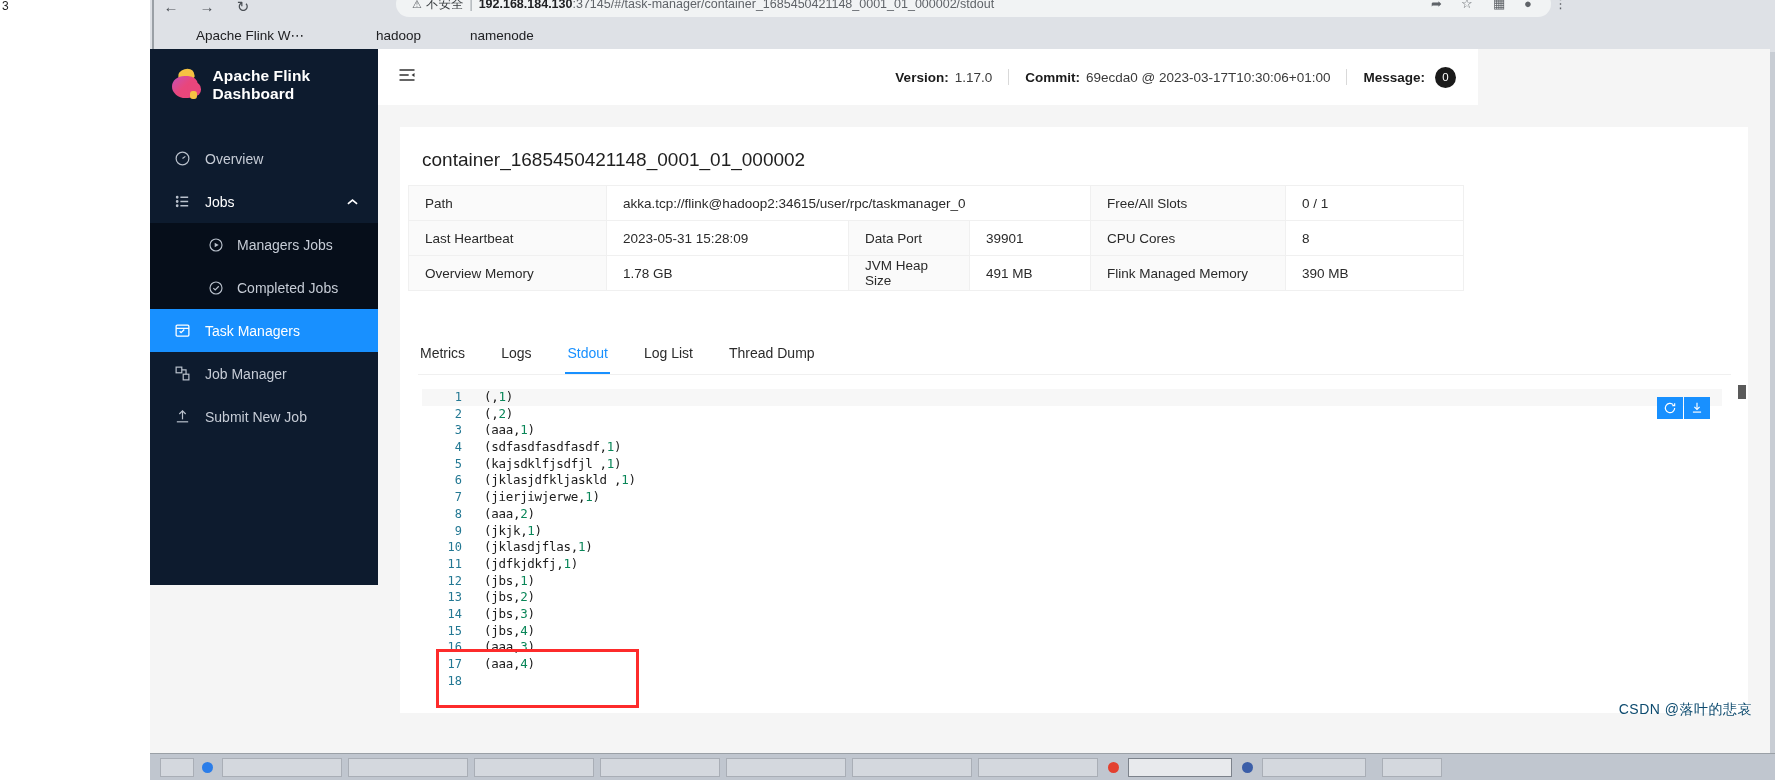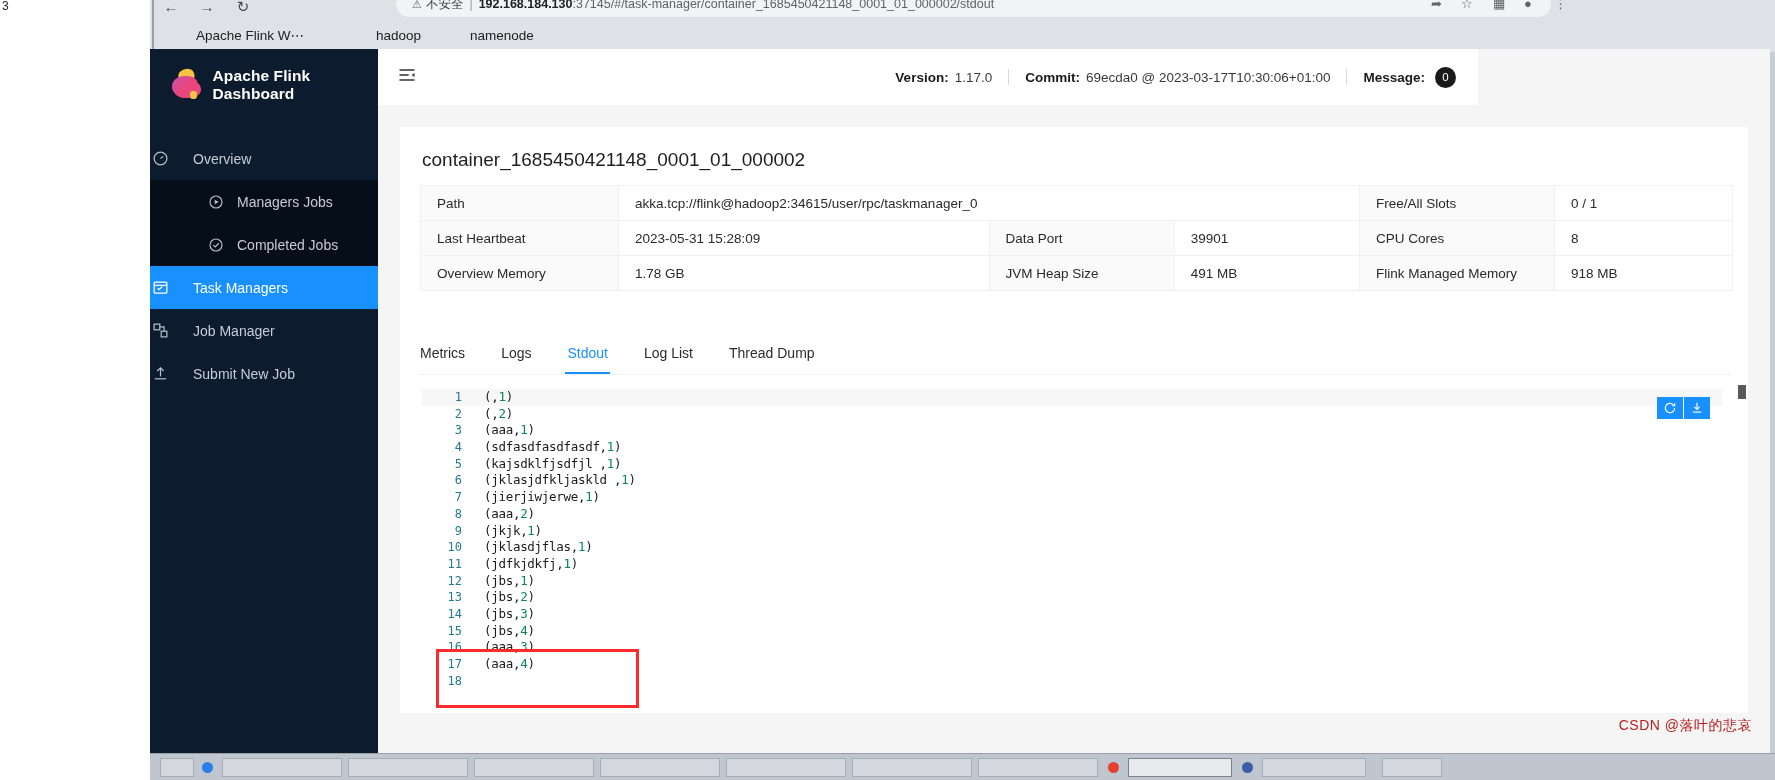--- a/index.html
+++ b/index.html
@@ -88,21 +88,21 @@
   }
 
   
   .page {
     position: absolute; left: 150px; top: 49px; width: 1620px; height: 704px;
     background: #f5f5f5; overflow: hidden;
   }
 
   
   .sidebar {
-    position: absolute; left: 0; top: 0; width: 228px; height: 705px;
+    position: absolute; left: 0; top: 0; width: 228px; height: 536px;
     background: #0d1b2e;
   }
   .brand {
     position: absolute; left: 0; top: 0; width: 228px; height: 72px;
     display: flex; align-items: center; padding-left: 20px;
   }
   .brand-logo { width: 34px; height: 32px; position: relative; margin-right: 12px; }
   .brand-logo .s1 {
     position: absolute; left: 8px; top: 0px; width: 16px; height: 11px;
     background: #f5c242;
@@ -122,21 +122,21 @@
     position: absolute; left: 20px; top: 22px; width: 7px; height: 8px;
     background: #f5c242; border-radius: 40%;
   }
   .brand-title {
     color: #ffffff; font-size: 15.5px; font-weight: 700; letter-spacing: .1px;
   }
 
   .nav-list { position: absolute; left: 0; top: 88px; width: 228px; }
   .nav-item {
     position: relative; height: 43px; display: flex; align-items: center;
-    color: #c6ccd6; font-size: 14px; cursor: pointer; gap: 10px;
+    padding-left: 22px; color: #c6ccd6; font-size: 14px; cursor: pointer;
   }
   .nav-item .ico {
     width: 20px; height: 20px; margin-right: 13px; flex: 0 0 20px;
     display: flex; align-items: center; justify-content: center;
     color: #b9c1cc;
   }
   .nav-item.active { background: #1890ff; color: #ffffff; }
   .nav-item.active .ico { color: #ffffff; }
   .nav-item.parent-open { color: #ffffff; }
   .nav-sub-wrap { background: #060e1a; }
@@ -185,21 +185,21 @@
 
   .card {
     position: absolute; left: 22px; top: 78px; width: 1348px; height: 586px;
     background: #ffffff;
   }
   .card-title {
     position: absolute; left: 22px; top: 22px; font-size: 19px; color: #1f1f1f;
   }
 
   table.info {
-    position: absolute; left: 20px; top: 58px; width: 1313px;
+    position: absolute; left: 8px; top: 58px; width: 1056px;
     border-collapse: collapse; table-layout: fixed;
   }
   table.info td {
     height: 35px; border: 1px solid #f0f0f0; font-size: 13.5px;
     color: #2a2a2a; padding: 0 16px; vertical-align: middle;
   }
   td.k { background: #fafafa; }
   td.v { background: #ffffff; }
 
   .tabs {
@@ -254,22 +254,22 @@
   }
 
   .scroll-right {
     position: absolute; right: 2px; top: 2px; width: 8px; height: 326px;
   }
   .scroll-right .thumb {
     position: absolute; left: 0; top: 0; width: 8px; height: 14px; background: #5a5a5a;
   }
 
   .watermark {
-    position: absolute; right: 18px; bottom: 18px;
-    color: #b91c1c; font-size: 14px; letter-spacing: .5px;
+    position: absolute; right: 18px; bottom: 34px;
+    color: #0c4a6e; font-size: 14px; letter-spacing: .5px;
   }
 
   
   .taskbar {
     position: absolute; left: 150px; bottom: 0; width: 1625px; height: 27px;
     background: #c0c6cf; border-top: 1px solid #9aa0a6;
   }
   .tb-item {
     position: absolute; top: 4px; height: 19px; background: #d4d8de;
     border: 1px solid #a9aeb6;
@@ -354,20 +354,36 @@
         <div class="nav-item">
           <span class="ico">
             <svg width="17" height="17" viewBox="0 0 24 24" fill="none" stroke="currentColor" stroke-width="1.7">
               <circle cx="12" cy="12" r="9"></circle>
                 <path d="M12 12l4-3"></path>
             </svg>
           </span>
           <span>Overview</span>
         </div>
 
+        <div class="nav-item parent-open">
+          <span class="ico">
+            <svg width="17" height="17" viewBox="0 0 24 24" fill="none" stroke="currentColor" stroke-width="1.9">
+              <path d="M9 6h11M9 12h11M9 18h11"></path>
+                <circle cx="4.5" cy="6" r="1"></circle>
+                <circle cx="4.5" cy="12" r="1"></circle>
+                <circle cx="4.5" cy="18" r="1"></circle>
+            </svg>
+          </span>
+          <span>Jobs</span>
+          <span class="chev">
+            <svg width="11" height="8" viewBox="0 0 12 8" fill="none" stroke="currentColor" stroke-width="1.8">
+                <path d="M1 6l5-4 5 4"></path>
+              </svg>
+          </span>
+        </div>
 
         <div class="nav-sub-wrap">
           <div class="nav-sub">
             <span class="ico">
               <svg width="16" height="16" viewBox="0 0 24 24" fill="none" stroke="currentColor" stroke-width="1.7">
                 <circle cx="12" cy="12" r="9"></circle>
                   <path d="M10 8.5l6 3.5-6 3.5z" fill="currentColor" stroke="none"></path>
               </svg>
             </span>
             <span>Managers Jobs</span>
@@ -458,21 +474,21 @@
             <td class="v" style="width:110px">39901</td>
             <td class="k">CPU Cores</td>
             <td class="v">8</td>
           </tr>
           <tr>
             <td class="k">Overview Memory</td>
             <td class="v" colspan="2">1.78 GB</td>
             <td class="k">JVM Heap Size</td>
             <td class="v">491 MB</td>
             <td class="k">Flink Managed Memory</td>
-            <td class="v">918 MB</td>
+            <td class="v">390 MB</td>
           </tr>
         </tbody>
           </table>
 
         <div class="tabs">
           <div class="tab">Metrics</div>
           <div class="tab">Logs</div>
           <div class="tab active">Stdout</div>
           <div class="tab">Log List</div>
           <div class="tab">Thread Dump</div>

